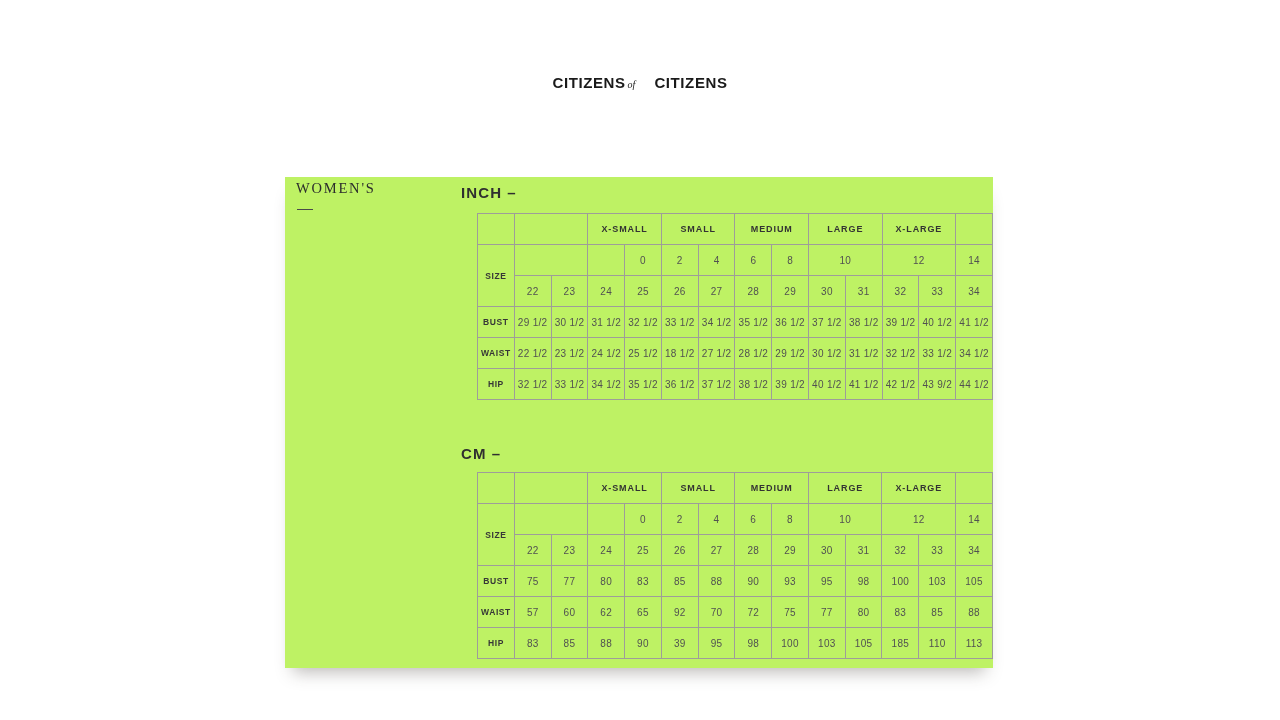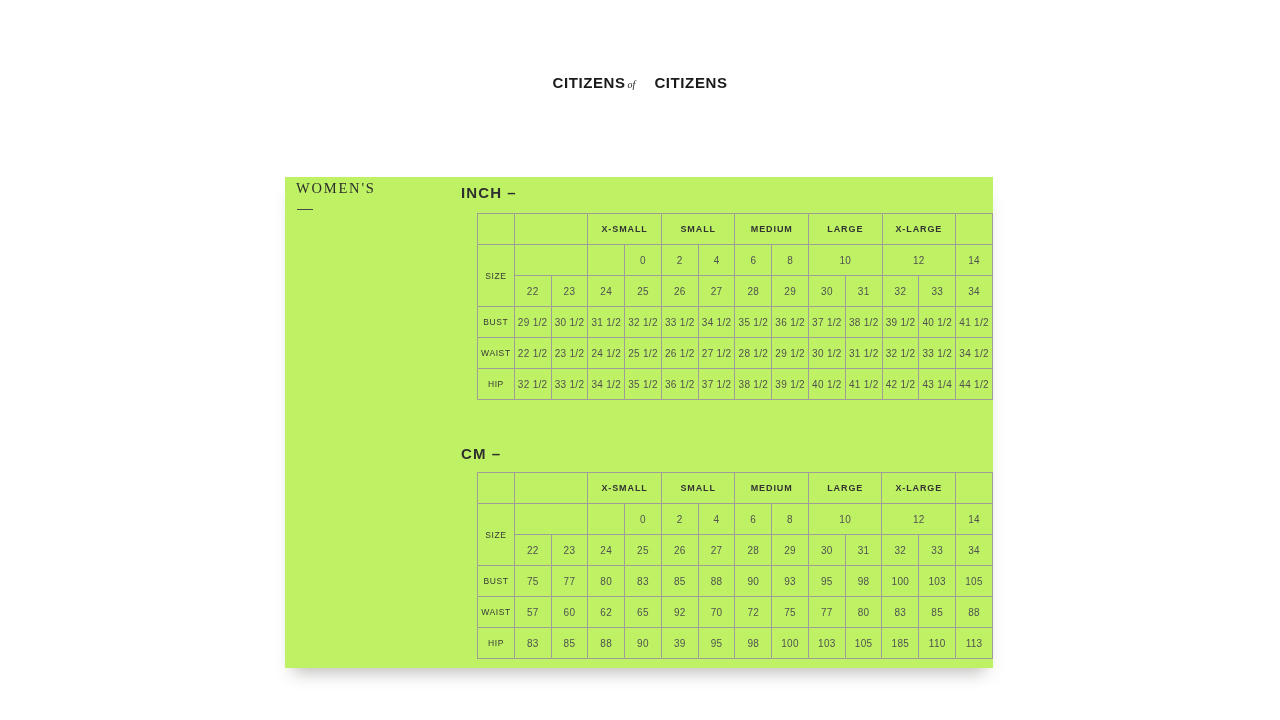--- a/index.html
+++ b/index.html
@@ -86,21 +86,21 @@
     vertical-align: middle;
     overflow: hidden;
     white-space: nowrap;
   }
   td.num {
     font-size: 10px;
     letter-spacing: 0.3px;
     color: #515151;
   }
   td.lbl {
-    font-weight: normal;
+    font-weight: bold;
     font-size: 8.5px;
     letter-spacing: 0.6px;
     color: #373737;
   }
   td.group {
     font-weight: bold;
     font-size: 9px;
     letter-spacing: 0.9px;
     color: #333333;
   }
@@ -190,21 +190,21 @@
           <td class="num">39 1/2</td>
           <td class="num">40 1/2</td>
           <td class="num">41 1/2</td>
         </tr>
         <tr>
           <td class="lbl">WAIST</td>
           <td class="num">22 1/2</td>
           <td class="num">23 1/2</td>
           <td class="num">24 1/2</td>
           <td class="num">25 1/2</td>
-          <td class="num">26 1/2</td>
+          <td class="num">18 1/2</td>
           <td class="num">27 1/2</td>
           <td class="num">28 1/2</td>
           <td class="num">29 1/2</td>
           <td class="num">30 1/2</td>
           <td class="num">31 1/2</td>
           <td class="num">32 1/2</td>
           <td class="num">33 1/2</td>
           <td class="num">34 1/2</td>
         </tr>
         <tr>
@@ -213,21 +213,21 @@
           <td class="num">33 1/2</td>
           <td class="num">34 1/2</td>
           <td class="num">35 1/2</td>
           <td class="num">36 1/2</td>
           <td class="num">37 1/2</td>
           <td class="num">38 1/2</td>
           <td class="num">39 1/2</td>
           <td class="num">40 1/2</td>
           <td class="num">41 1/2</td>
           <td class="num">42 1/2</td>
-          <td class="num">43 1/4</td>
+          <td class="num">43 9/2</td>
           <td class="num">44 1/2</td>
         </tr>
       </tbody>
     </table>
 
   <div class="unit-label" id="cm-label">CM –</div>
   <table class="size-table" id="table-1">
       <colgroup>
         <col style="width: 37px;">
         <col style="width: 37px;">

